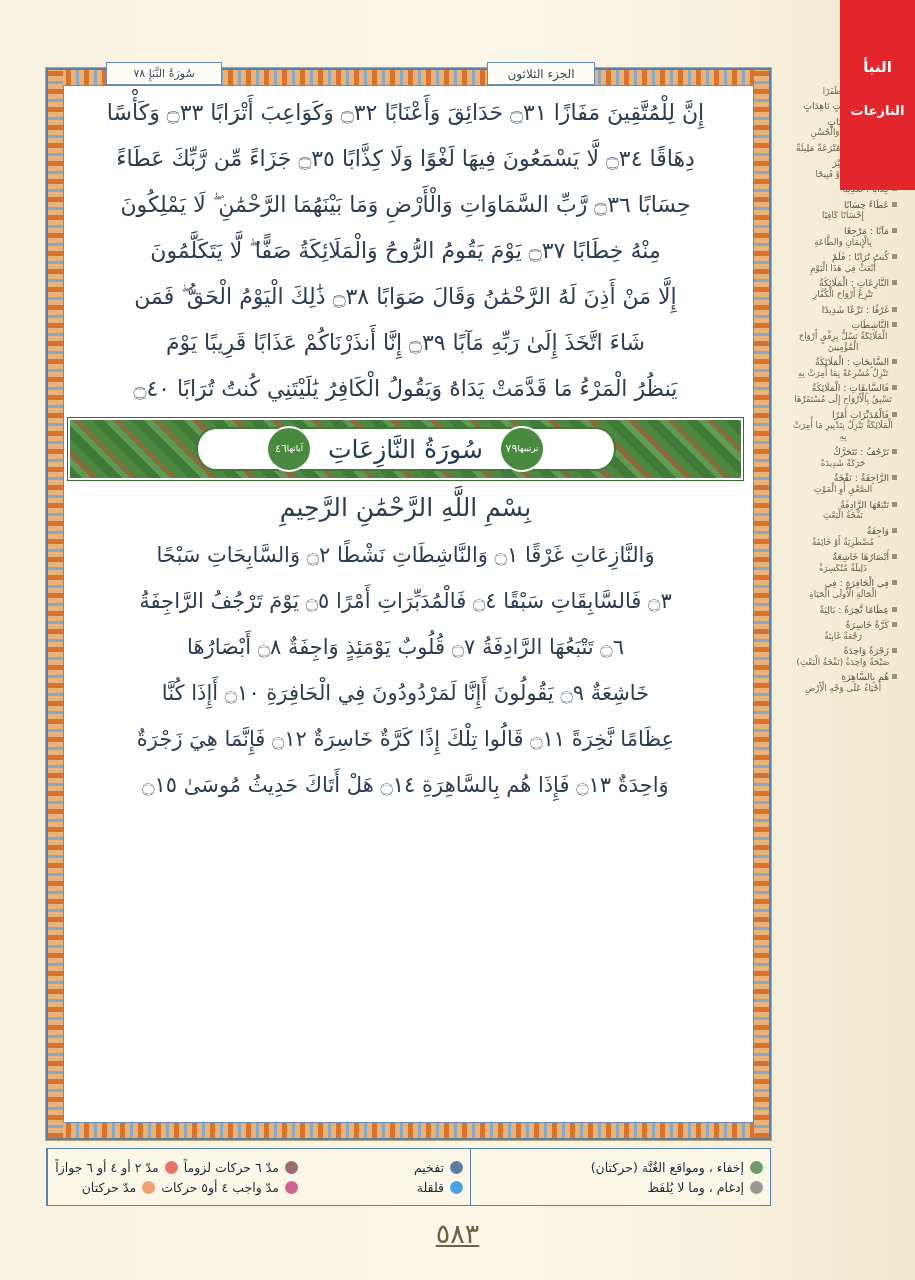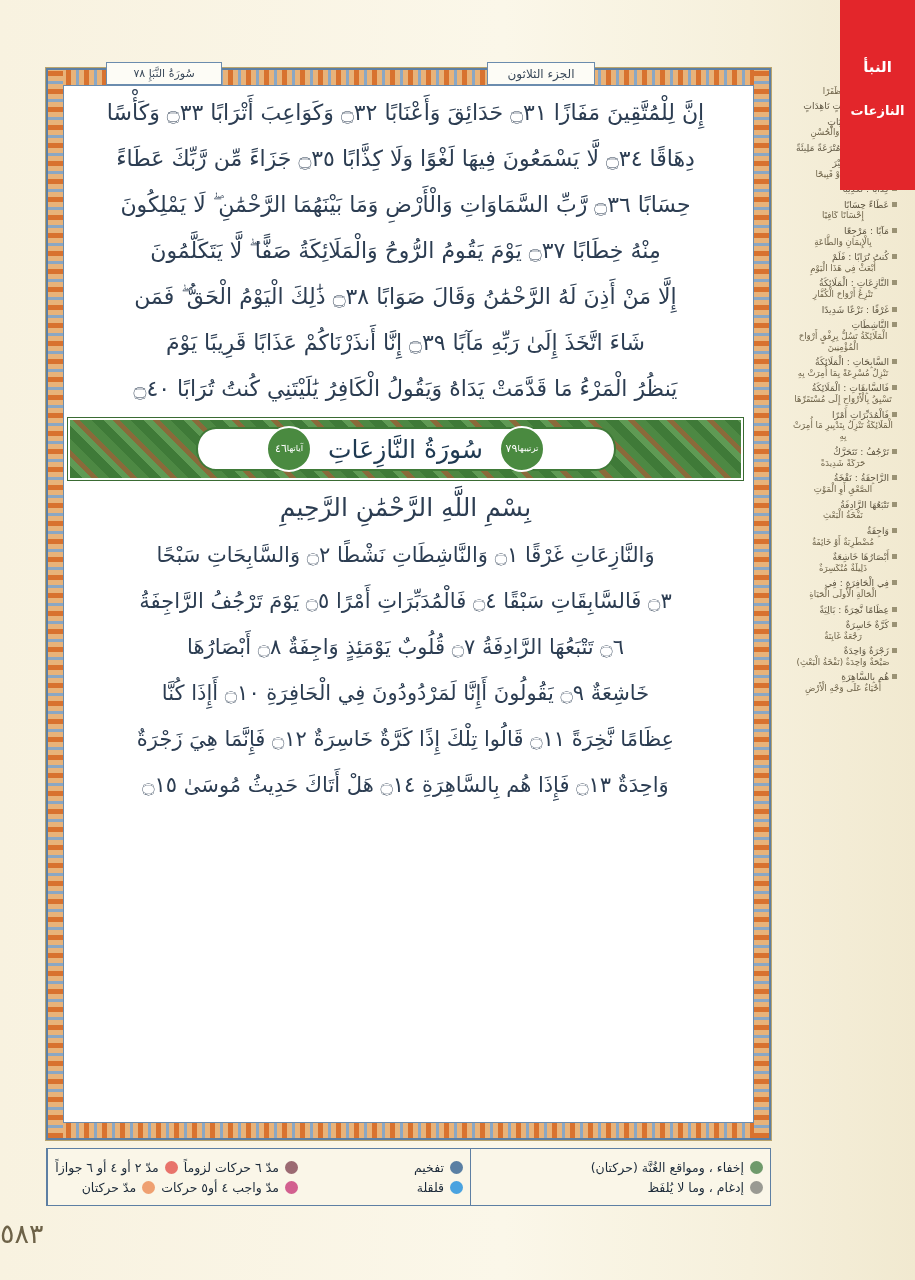--- a/index.html
+++ b/index.html
@@ -258,24 +258,25 @@
     border-radius: 50%;
     flex: 0 0 auto;
   }
 
   
   .page-number {
     position: absolute;
     top: 1218px;
     left: 0;
     width: 915px;
-    text-align: left;
+    text-align: center;
     font-size: 27px;
     color: #6d6248;
     letter-spacing: 1px;
+    text-decoration: underline;
   }
 </style>
 </head>
 <body>
 
 <div class="page">
 
   <div class="tab-strip">
     <div class="tab-label t1">النبأ</div>
     <div class="tab-label t2">النازعات</div>

